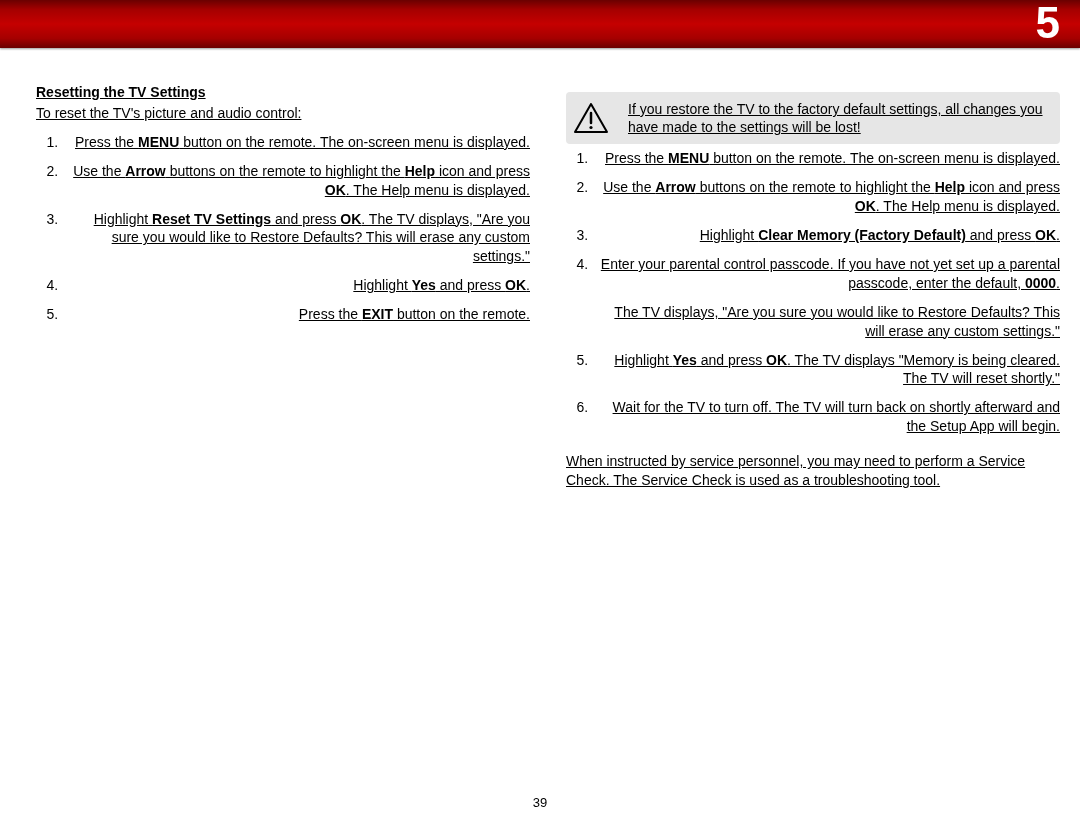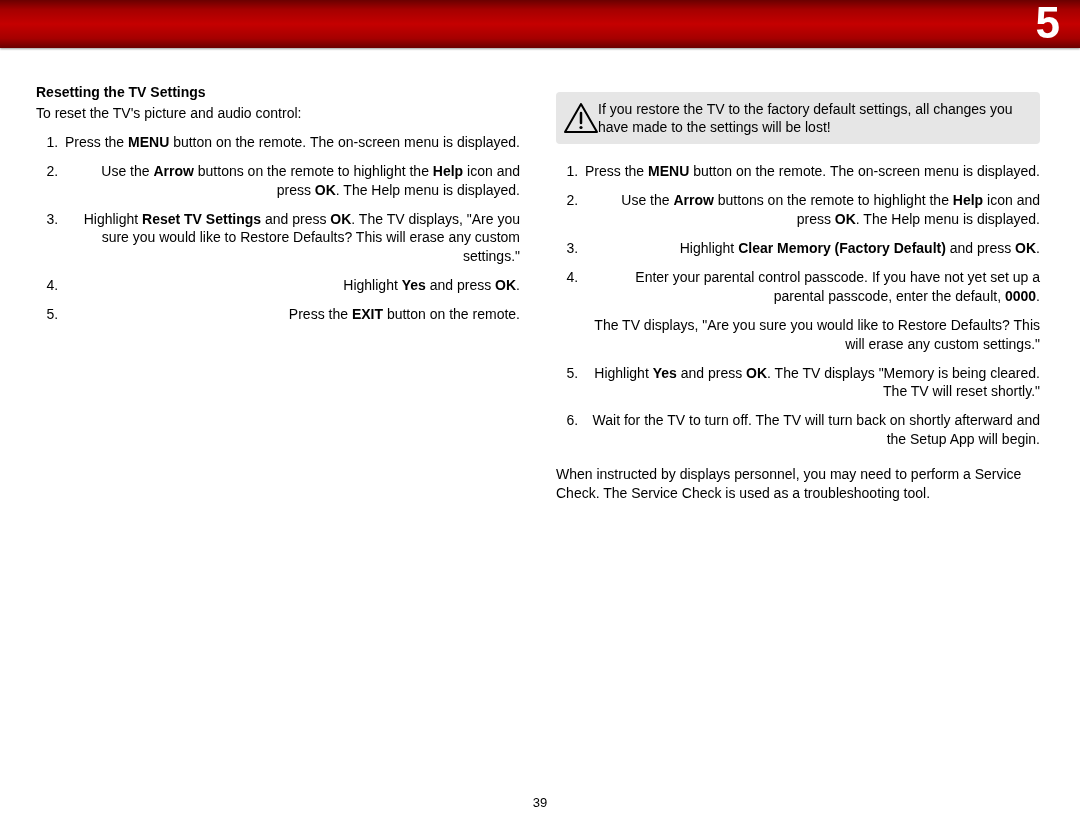--- a/index.html
+++ b/index.html
@@ -25,22 +25,23 @@
     right: 20px;
     top: -2px;
     color: #fff;
     font-size: 44px;
     font-weight: bold;
     font-family: Arial, sans-serif;
   }
   .content {
     display: flex;
     flex-direction: row;
-    padding: 36px 40px 0 36px;
+    padding: 36px 20px 0 36px;
     gap: 36px;
+    text-decoration: underline;
   }
   .col {
     flex: 1;
     min-width: 0;
   }
   .section-title {
     font-weight: bold;
     margin: 0 0 4px 0;
     font-size: 14px;
   }
@@ -61,22 +62,22 @@
     line-height: 1.35;
     text-align: right;
   }
   .b { font-weight: bold; }
   .warning-box {
     display: flex;
     align-items: center;
     background: #e6e6e6;
     border-radius: 4px;
     padding: 8px 12px 8px 8px;
-    margin: 8px 0 18px 0;
-    gap: 0;
+    margin: 8px 0 5px 0;
+    gap: 20px;
   }
   .warning-text {
     font-size: 14px;
     line-height: 1.3;
   }
   .sub-para {
     margin-top: 10px;
     display: block;
   }
   .page-num {
@@ -145,19 +146,19 @@
         <span class="sub-para">The TV displays, "Are you sure you would like to Restore Defaults? This will erase any custom settings."</span>
       </li>
       <li>
         <span>Highlight </span><span class="b">Yes</span><span> and press </span><span class="b">OK</span><span>. The TV displays "Memory is being cleared. The TV will reset shortly."</span>
       </li>
       <li>
         <span>Wait for the TV to turn off. The TV will turn back on shortly afterward and the Setup App will begin.</span>
       </li>
     </ol>
 
-    <p class="intro">When instructed by displays personnel, you may need to perform a Service Check. The Service Check is used as a troubleshooting tool.</p>
+    <p class="intro">When instructed by service personnel, you may need to perform a Service Check. The Service Check is used as a troubleshooting tool.</p>
 
   </div>
 
 </div>
 
 <div class="page-num">39</div>
 
 </body></html>

